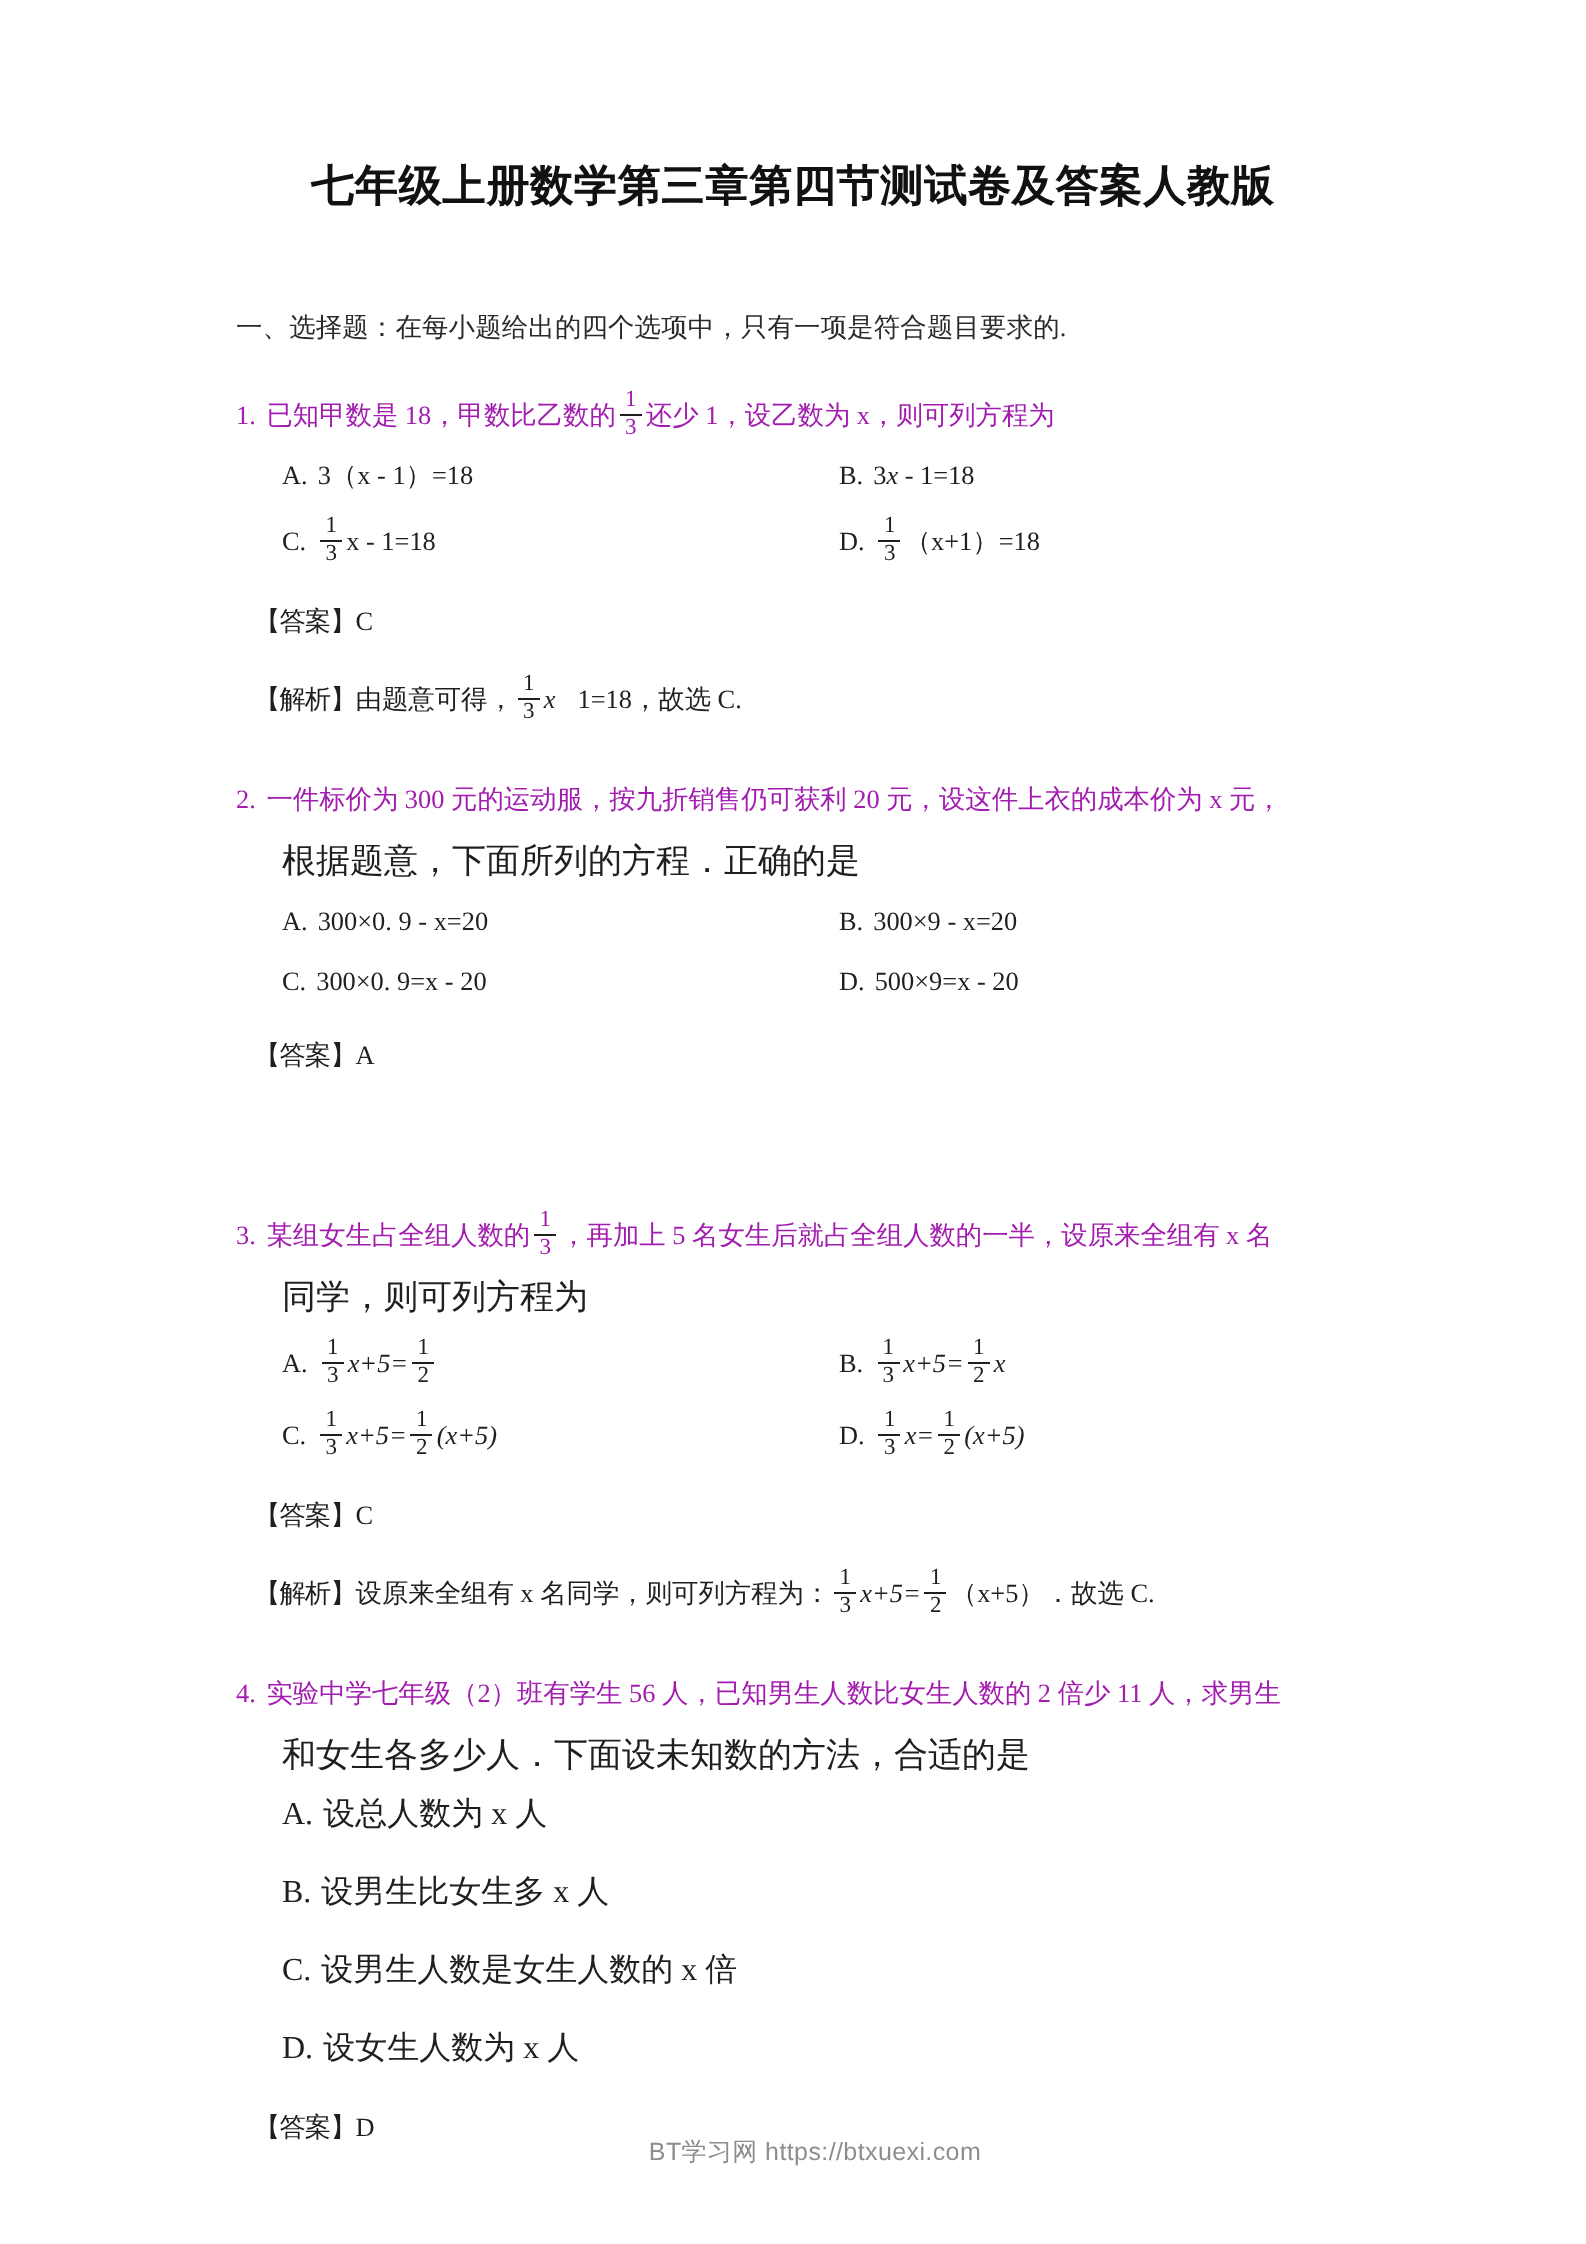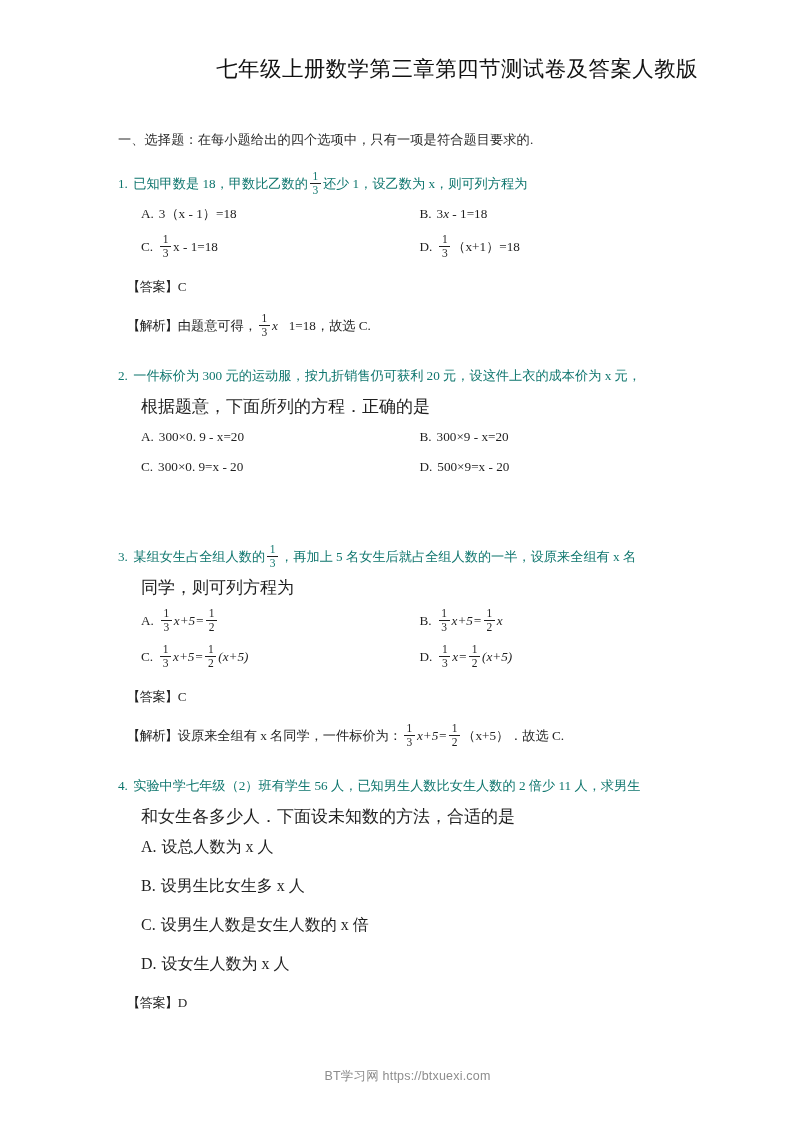--- a/index.html
+++ b/index.html
@@ -19,26 +19,26 @@
     position: absolute;
     left: 0; top: 0;
     width: 793px;
     height: 1122px;
     box-sizing: border-box;
     padding: 0 95px;
   }
 
   
   .doc-title {
-    text-align: right;
+    text-align: center;
     font-size: 21.5px;
-    font-weight: normal;
+    font-weight: bold;
     letter-spacing: 0.4px;
     margin: 0;
-    padding-top: 54px;
+    padding-top: 78px;
     color: #111;
   }
 
   
   .section-head {
     font-size: 13.2px;
     margin-top: 48px;
     margin-left: 23px;
     letter-spacing: 0.1px;
     color: #2a2a2a;
@@ -46,21 +46,21 @@
 
   
   .question {
     margin-top: 19px;
   }
   .q-stem {
     font-size: 13.2px;
     line-height: 31px;
     margin-left: 23px;
     text-indent: 0;
-    color: #0f766e;
+    color: #a21caf;
   }
   .q-stem .qnum {
     margin-right: 2px;
   }
   .q-stem-cont {
     font-size: 17px;
     line-height: 31px;
     margin-left: 46px;
     color: #1f1f1f;
   }
@@ -217,20 +217,23 @@
 
     <div class="opt-row">
       <div class="opt">
         <span class="opt-label">C.</span><span>300×0. 9=x - 20</span>
       </div>
       <div class="opt">
         <span class="opt-label">D.</span><span>500×9=x - 20</span>
       </div>
     </div>
 
+    <div class="ans-line">
+      <span class="brace">【答案】</span><span>A</span>
+    </div>
   </div>
 
   <div class="blockgap"></div>
 
   <div class="question">
     <div class="q-stem">
       <span class="qnum">3.</span>
       <span>某组女生占全组人数的</span><span class="frac">
           <span class="num">1</span>
           <span class="bar"></span>
@@ -287,21 +290,21 @@
             <span class="den">2</span>
           </span><span class="ital">(x+5)</span>
       </div>
     </div>
 
     <div class="ans-line">
       <span class="brace">【答案】</span><span>C</span>
     </div>
 
     <div class="ana-line">
-      <span class="brace">【解析】</span><span>设原来全组有 x 名同学，一件标价为：</span><span class="frac">
+      <span class="brace">【解析】</span><span>设原来全组有 x 名同学，则可列方程为：</span><span class="frac">
           <span class="num">1</span>
           <span class="bar"></span>
           <span class="den">3</span>
         </span><span class="ital">x+5=</span><span class="frac">
           <span class="num">1</span>
           <span class="bar"></span>
           <span class="den">2</span>
         </span><span>（x+5）．故选 C.</span>
     </div>
   </div>

